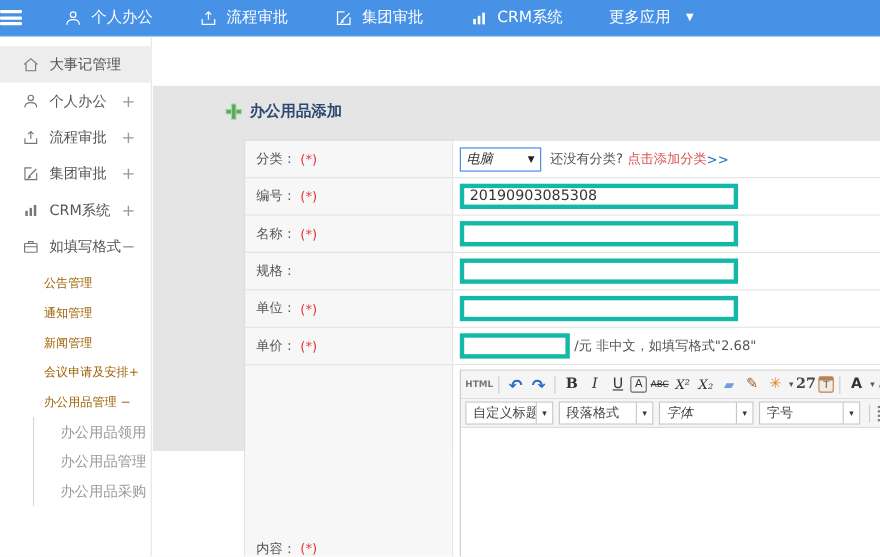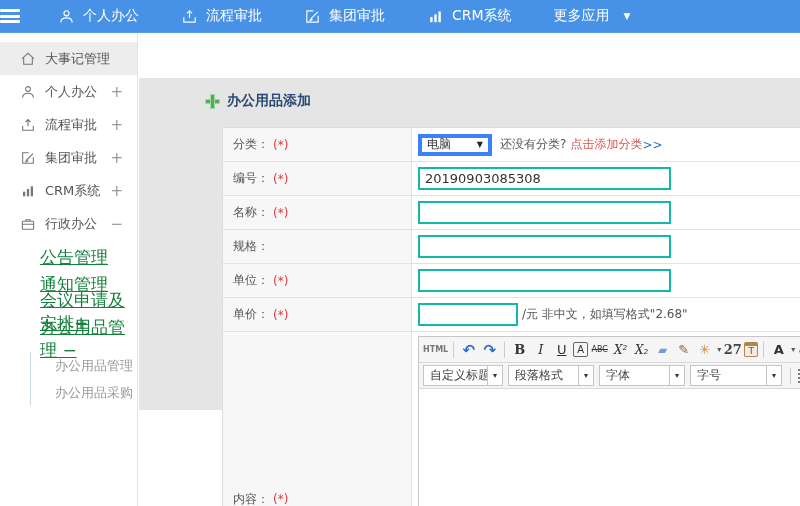--- a/index.html
+++ b/index.html
@@ -21,21 +21,21 @@
   
   .sidebar { position:absolute; top:34px; left:0; width:138px; height:472px; background:#fff;
              border-right:1px solid #e4e4e4; padding-top:8px; }
   .s-item { position:relative; height:33px; display:flex; align-items:center; padding-left:20px;
             font-size:13px; color:#555; cursor:pointer; }
   .s-item.active { background:#ededed; }
   .s-item .s-ic { width:16px; height:16px; margin-right:9px; color:#777; flex:0 0 16px; }
   .s-exp { position:absolute; right:14px; color:#999; font-size:15px; }
   .s-sub { margin-top:4px; }
   .s-sub .s-item2 { height:27px; display:flex; align-items:center; padding-left:40px;
-                    font-size:17px; color:#15803d; cursor:pointer;text-decoration:underline; }
+                    font-size:11px; color:#a16207; cursor:pointer; }
   .s-l3 { margin-left:30px; border-left:1px solid #ccd9e6; }
   .s-l3 .s-item3 { height:27px; display:flex; align-items:center; padding-left:24px;
                    font-size:13px; color:#999; cursor:pointer; }
 
   
   .main { position:absolute; top:34px; left:139px; width:661px; height:332px; background:#e5e5e5;margin-top:44px; }
   .title-row { position:absolute; left:67px; top:14px; display:flex; align-items:center; gap:8px; }
   .plus-ic { position:relative; width:13px; height:13px; display:inline-block; }
   .plus-ic::before { content:""; position:absolute; left:0; top:5px; width:13px; height:3px; background:#57ab57; box-shadow:0 0 0 1px #a5d6a5; }
   .plus-ic::after  { content:""; position:absolute; left:5px; top:0; width:3px; height:13px; background:#57ab57; box-shadow:0 0 0 1px #a5d6a5; }
@@ -43,25 +43,25 @@
 
   .ftable { position:absolute; left:83px; top:49px; width:700px; border:1px solid #dcdcdc; border-bottom:none; }
   .frow { display:flex; min-height:34px; border-bottom:1px solid #e2e2e2; }
   .fl { width:189px; flex:0 0 189px; background:#f7f7f7; border-right:1px solid #e2e2e2;
         display:flex; align-items:center; padding-left:10px; font-size:12px; color:#555; }
   .req { color:#e4393c; margin-left:4px; font-size:12px; }
   .fv { flex:1; display:flex; align-items:center; padding:4px 6px; background:#fff; font-size:12px; color:#555; }
   .frow-content { height:335px; }
   .frow-content .fv { align-items:flex-start; }
 
-  .inp { height:23px; width:253px; border:2px solid #14b8a6; background:#fff; padding:0 5px;
+  .inp { height:23px; width:253px; border:4px solid #14b8a6; background:#fff; padding:0 5px;
          font-size:13px; color:#333; font-family:"DejaVu Sans","Liberation Sans",sans-serif; outline:none; }
   .inp-small { width:100px; }
-  .sel { width:74px; height:22px; border:4px solid #3b82f6; background:#fff; display:flex;
-         align-items:center; justify-content:space-between; padding:0 5px; font-size:12px; color:#333; cursor:pointer; }
+  .sel { width:74px; height:22px; border:1px solid #3b82f6; background:#fff; display:flex;
+         align-items:center; justify-content:space-between; padding:0 5px; font-size:12px; color:#333; cursor:pointer;font-style:italic; }
   .sel .sel-caret { font-size:8px; color:#222; }
   .hint { margin-left:8px; color:#555; }
   .link-red { color:#d9534f; cursor:pointer; margin-left:4px; }
   .link-blue { color:#2577c8; cursor:pointer; }
   .price-hint { margin-left:4px; color:#555; }
 
   
   .editor { width:520px; border:1px solid #c6c6c6; background:#fff; }
   .etb { display:flex; align-items:center; gap:2px; padding:2px 4px; background:#f5f5f5;
          border-bottom:1px solid #d9d9d9; height:26px; }
@@ -83,21 +83,21 @@
   .tb-clip { border:1px solid #b5834f; border-top:4px solid #b5834f; font-size:9px; min-width:14px; height:15px; color:#555; background:#f3ece2; }
   .tb-fontcolor { font-weight:bold; }
   .tb-highlight { font-style:italic; font-size:11px; font-weight:bold; color:#b5651d; }
   .mini-caret { font-size:8px; color:#555; margin-left:1px; cursor:pointer; }
 
   .mini-sel { height:21px; border:1px solid #c5c5c5; background:#fff; display:flex; align-items:center;
               font-size:12px; color:#444; cursor:pointer; margin-right:3px; }
   .mini-sel .ms-label { padding:0 6px; flex:1; white-space:nowrap; overflow:hidden; }
   .mini-sel .ms-caret { width:15px; border-left:1px solid #c5c5c5; align-self:stretch; display:flex;
                         align-items:center; justify-content:center; font-size:8px; color:#333; }
-  .ms-1 { width:80px; } .ms-2 { width:86px; } .ms-3 { width:86px; } .ms-4 { width:92px; }
+  .ms-1 { width:80px; } .ms-2 { width:86px; } .ms-3 { width:86px;font-style:italic; } .ms-4 { width:92px; }
 
   .al { width:19px; height:19px; display:flex; flex-direction:column; justify-content:center; gap:2px; padding:2px 2px; cursor:pointer; }
   .al i { display:block; height:2px; background:#7a7a7a; }
   .al-left i { width:14px; } .al-left i:nth-child(even) { width:9px; }
 
   .econtent { height:280px; background:#fff; cursor:text; }
 </style>
 </head>
 <body>
 
@@ -202,29 +202,31 @@
       <svg class="s-ic">
           <use href="#i-chart"></use>
         </svg>
       <span>CRM系统</span>
       <span class="s-exp">+</span>
     </div>
     <div class="s-item">
       <svg class="s-ic">
           <use href="#i-case"></use>
         </svg>
-      <span>行政办公</span>
+      <span>如填写格式</span>
       <span class="s-exp">−</span>
     </div>
     <div class="s-sub">
       <div class="s-item2">公告管理</div>
       <div class="s-item2">通知管理</div>
+      <div class="s-item2">新闻管理</div>
       <div class="s-item2">会议申请及安排+</div>
       <div class="s-item2">办公用品管理 −</div>
       <div class="s-l3">
+        <div class="s-item3">办公用品领用</div>
         <div class="s-item3">办公用品管理</div>
         <div class="s-item3">办公用品采购</div>
       </div>
     </div>
   </aside>
 
   <main class="main">
 
     <div class="title-row">
       <span class="plus-ic"></span>

